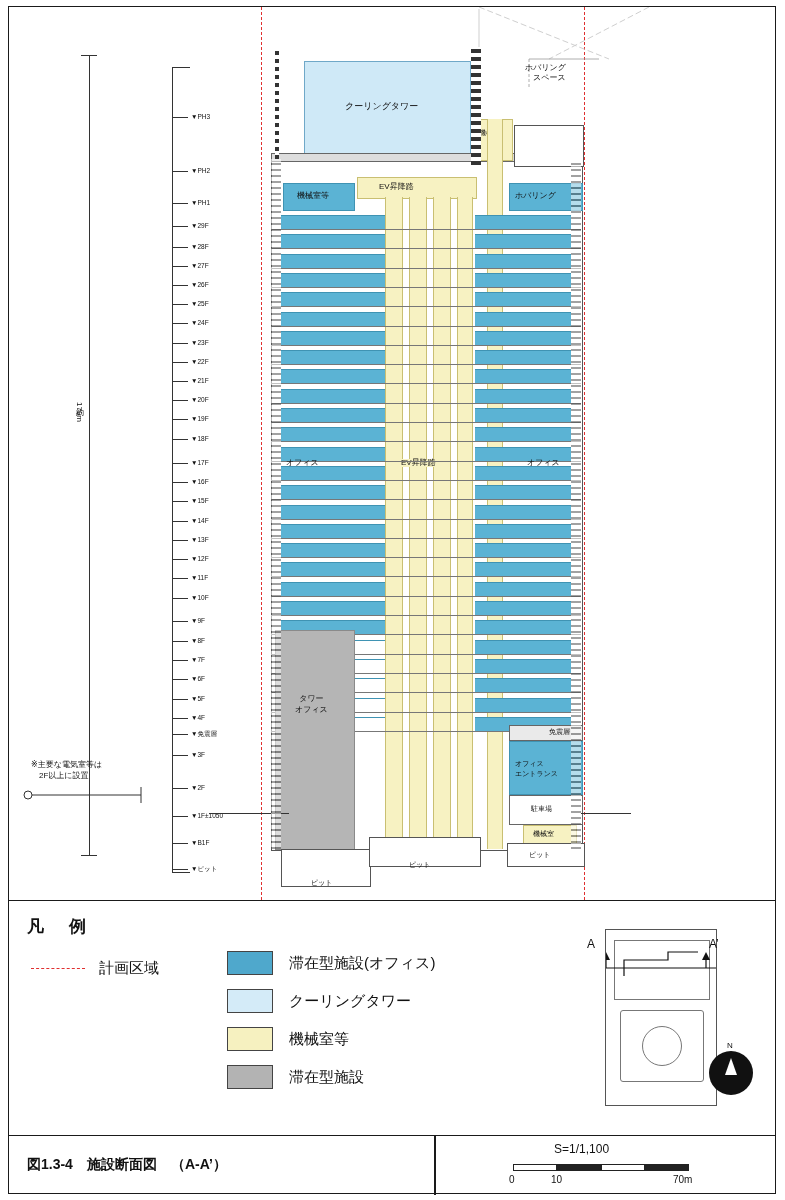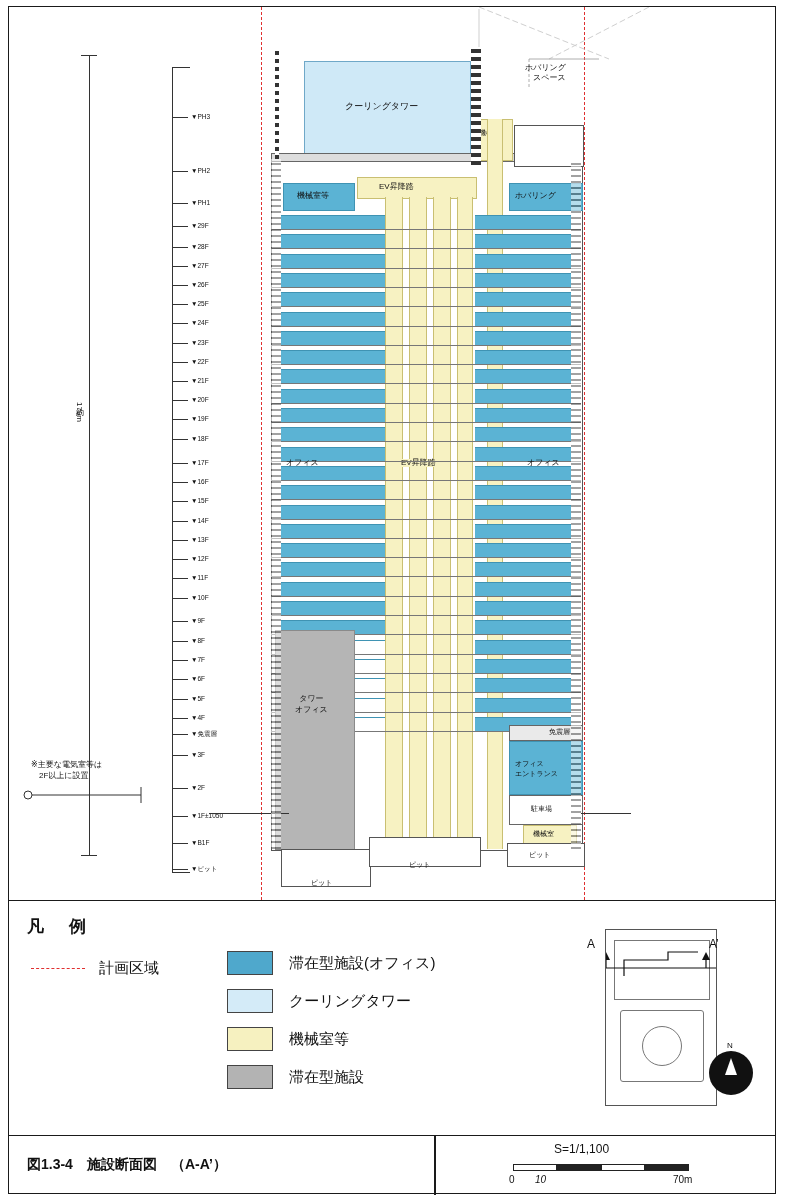--- a/index.html
+++ b/index.html
@@ -367,17 +367,17 @@
   <div class="caption-bar">
     <div class="caption-div"></div>
     <div class="caption-text">図1.3-4　施設断面図　（A-A’）</div>
     <div class="scale-label">S=1/1,100</div>
     <div class="scalebar-wrap">
       <div class="scale-seg" style="left:4px;top:0;width:44px;background:#fff;"></div>
       <div class="scale-seg" style="left:48px;top:0;width:44px;background:#222;"></div>
       <div class="scale-seg" style="left:92px;top:0;width:44px;background:#fff;"></div>
       <div class="scale-seg" style="left:136px;top:0;width:44px;background:#222;"></div>
       <div class="scale-num" style="left:0;">0</div>
-      <div class="scale-num" style="left:26px;font-style:italic;">10</div>
+      <div class="scale-num" style="left:42px;">10</div>
       <div class="scale-num" style="left:164px;">70m</div>
     </div>
   </div>
 </div>
 
 </body></html>

